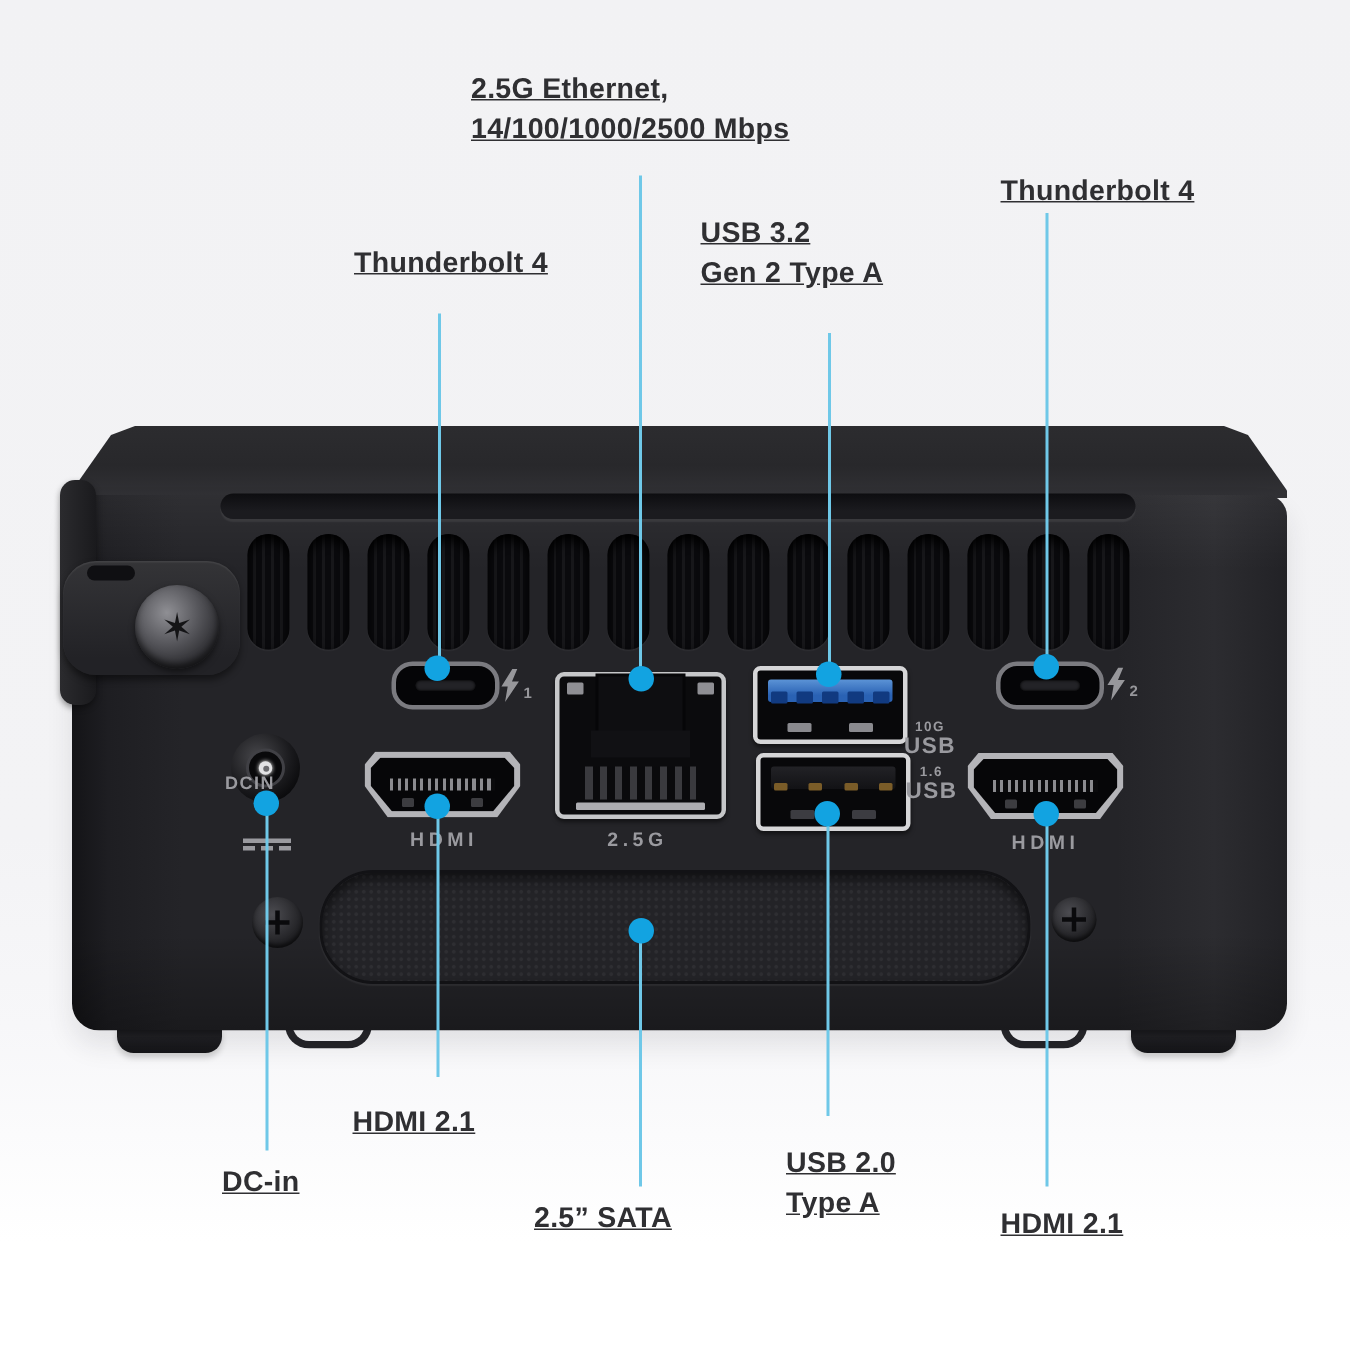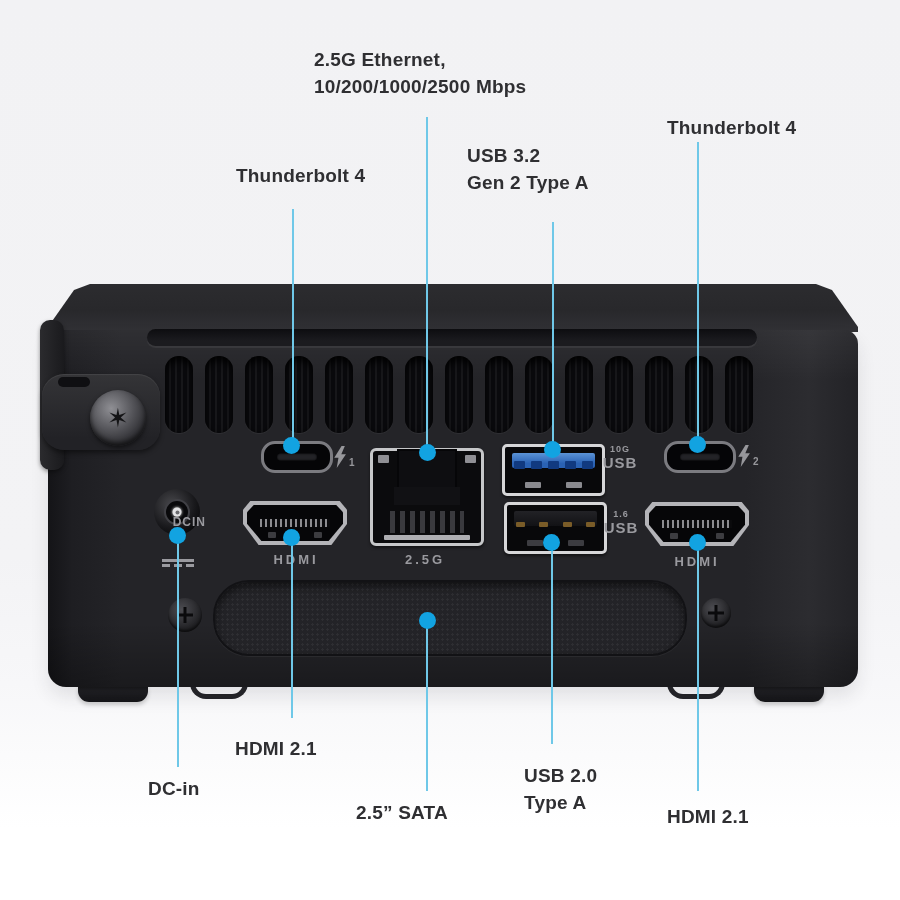--- a/index.html
+++ b/index.html
@@ -78,41 +78,41 @@
   .dcjack{position:absolute;left:154px;top:489px;width:46px;height:46px;border-radius:50%;z-index:2;
     background:radial-gradient(circle at 38% 34%,#47474b,#19191c 55%,#0a0a0c 78%);}
   .dcjack .ring{position:absolute;left:50%;top:50%;transform:translate(-50%,-50%);width:22px;height:22px;border-radius:50%;background:#09090b;border:2px solid #404045;}
   .dcjack .pin{position:absolute;left:50%;top:50%;transform:translate(-50%,-50%);width:9px;height:9px;border-radius:50%;background:#e3e3e5;box-shadow:0 0 3px #fff;}
   .dcjack .pin::after{content:"";position:absolute;left:50%;top:50%;transform:translate(-50%,-50%);width:4px;height:4px;border-radius:50%;background:#6b6b6f;}
   
   .silk{position:absolute;z-index:2;font:700 13px/13px "Liberation Sans",sans-serif;color:#9a9a9f;letter-spacing:3px;text-align:center;}
   .usb-tag{position:absolute;z-index:2;width:44px;text-align:center;color:#9a9a9f;}
   .usb-tag .speed{display:block;font:700 9px/9px "Liberation Sans",sans-serif;letter-spacing:1px;}
   .usb-tag .usb{display:block;font:700 15px/15px "Liberation Sans",sans-serif;letter-spacing:1px;margin-top:1px;}
-  .dc-silk{position:absolute;left:150px;top:516px;width:56px;z-index:2;text-align:right;
+  .dc-silk{position:absolute;left:150px;top:516px;width:56px;z-index:2;text-align:left;
     font:700 12px/12px "Liberation Sans",sans-serif;color:#9a9a9f;letter-spacing:1px;}
   .dc-sym-solid{position:absolute;left:162px;top:559px;width:32px;height:3px;background:#9a9a9f;z-index:2;}
   .dc-sym-dash{position:absolute;left:162px;top:564px;width:32px;height:3px;z-index:2;
     background:repeating-linear-gradient(90deg,#9a9a9f 0 8px,transparent 8px 12px);}
   
   .sata-door{position:absolute;left:213px;top:580px;width:470px;height:72px;border-radius:36px;z-index:2;
     background:radial-gradient(rgba(255,255,255,.05) 1px,transparent 1.4px) 0 0/5px 5px,#232327;
     border:2px solid #121215;box-shadow:inset 0 4px 8px rgba(0,0,0,.55),0 1px 1px rgba(255,255,255,.06);}
   .screw{position:absolute;border-radius:50%;z-index:2;
     background:radial-gradient(circle at 40% 34%,#4c4c51,#1d1d20 72%);box-shadow:inset 0 -2px 3px rgba(0,0,0,.6);}
   .screw::before,.screw::after{content:"";position:absolute;left:50%;top:50%;background:#0a0a0c;}
   .screw::before{width:3px;height:16px;transform:translate(-50%,-50%);}
   .screw::after{width:16px;height:3px;transform:translate(-50%,-50%);}
   .foot{position:absolute;top:682px;width:70px;height:20px;z-index:0;border-radius:5px 5px 11px 11px;
     background:linear-gradient(180deg,#0a0a0c,#1d1d20 45%,#141417);box-shadow:0 3px 4px rgba(0,0,0,.18);}
   .loop{position:absolute;top:676px;width:48px;height:18px;z-index:0;border:5px solid #232327;border-top:none;border-radius:0 0 16px 16px;background:transparent;}
   
   .cline{position:absolute;width:2px;background:#6fc8e8;z-index:6;}
   .cdot{position:absolute;width:17px;height:17px;border-radius:50%;background:#12a3e1;z-index:7;}
-  .lbl{position:absolute;z-index:8;color:#2f2f32;font:600 19px/27px "Liberation Sans",sans-serif;letter-spacing:.2px;white-space:nowrap;}
+  .lbl{position:absolute;z-index:8;color:#2f2f32;font:600 19px/27px "Liberation Sans",sans-serif;letter-spacing:.2px;white-space:nowrap;text-decoration:underline;}
 </style>
 </head>
 <body>
 
 <div class="stage">
 
   <div class="top-face"></div>
   <div class="front-face"></div>
   <div class="lid-groove"></div>
 
@@ -161,21 +161,21 @@
     <span class="notches">
         <i></i>
         <i></i>
         <i></i>
         <i></i>
         <i></i>
       </span>
     <span class="spring l"></span>
     <span class="spring r"></span>
   </div>
-  <div class="usb-tag" style="left:598px;top:445px;">
+  <div class="usb-tag" style="left:598px;top:480px;">
     <span class="speed">10G</span>
     <span class="usb">USB</span>
   </div>
 
   <div class="usbc" style="left:664px;top:441px;"></div>
   <div class="bolt" style="left:737px;top:445px;">
     <svg width="14" height="22" viewBox="0 0 12 20">
         <path d="M7.4 0 L0.8 10.6 H4.6 L3 20 L11.4 7.6 H7.2 L10.4 0 Z" fill="#97979b"></path>
       </svg>
     <span class="bolt-num">2</span>
@@ -245,21 +245,21 @@
   <div class="cdot" style="left:544px;top:441px;"></div>
   <div class="cdot" style="left:689px;top:436px;"></div>
   <div class="cdot" style="left:169px;top:527px;"></div>
   <div class="cdot" style="left:283px;top:529px;"></div>
   <div class="cdot" style="left:419px;top:612px;"></div>
   <div class="cdot" style="left:543px;top:534px;"></div>
   <div class="cdot" style="left:689px;top:534px;"></div>
 
   <div class="lbl" style="left:314px;top:46px;">
     <div>2.5G Ethernet,</div>
-    <div>10/200/1000/2500 Mbps</div>
+    <div>14/100/1000/2500 Mbps</div>
   </div>
   <div class="lbl" style="left:236px;top:162px;">
     <div>Thunderbolt 4</div>
   </div>
   <div class="lbl" style="left:467px;top:142px;">
     <div>USB 3.2</div>
     <div>Gen 2 Type A</div>
   </div>
   <div class="lbl" style="left:667px;top:114px;">
     <div>Thunderbolt 4</div>

